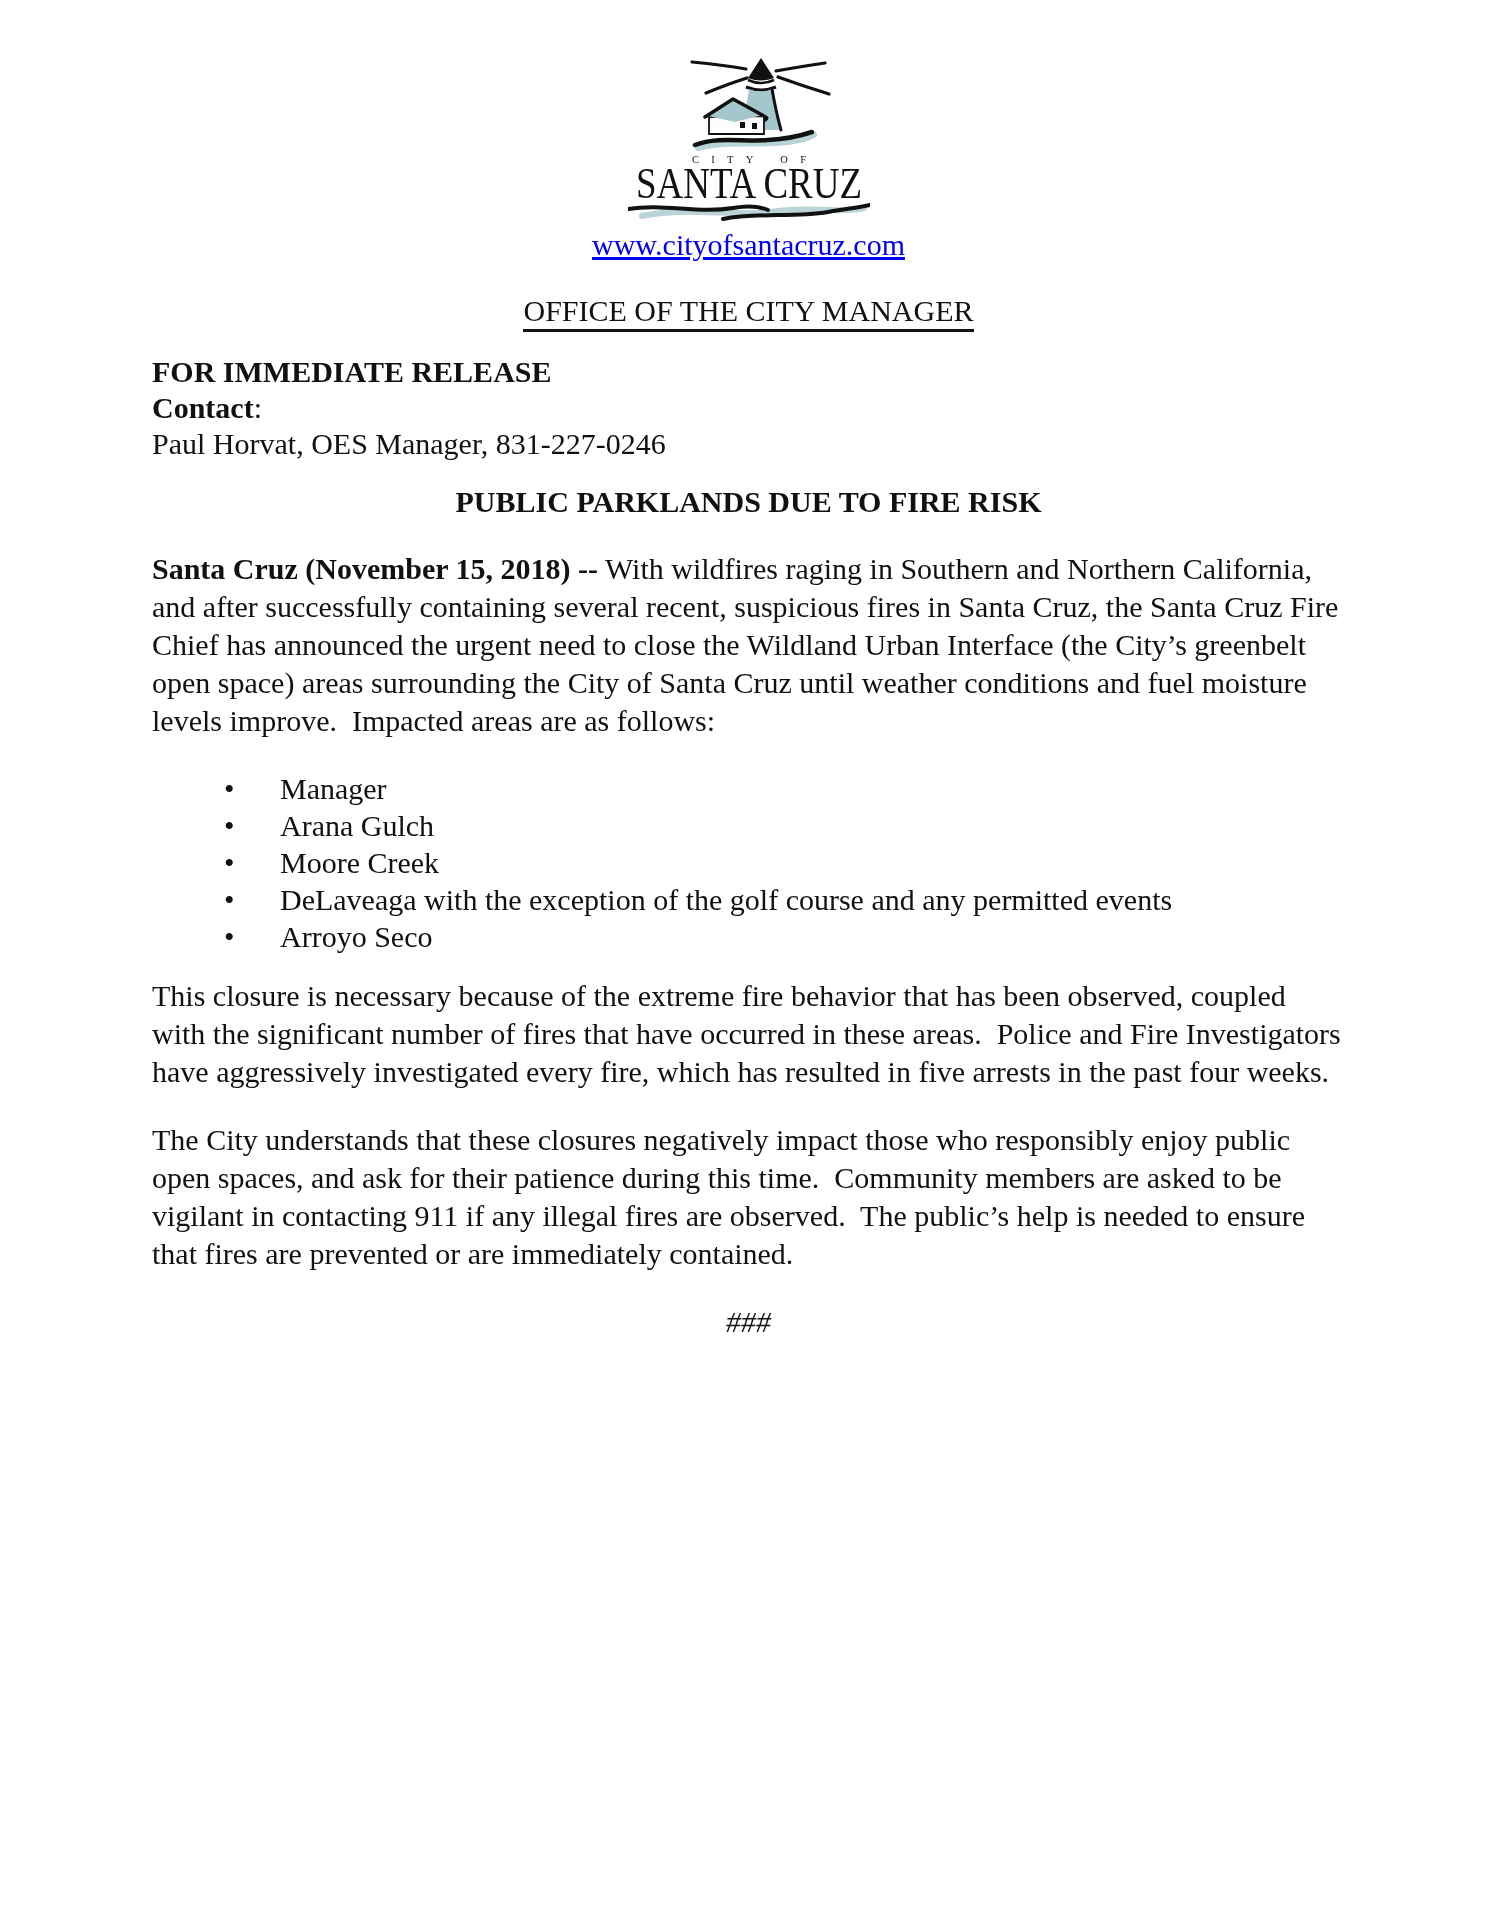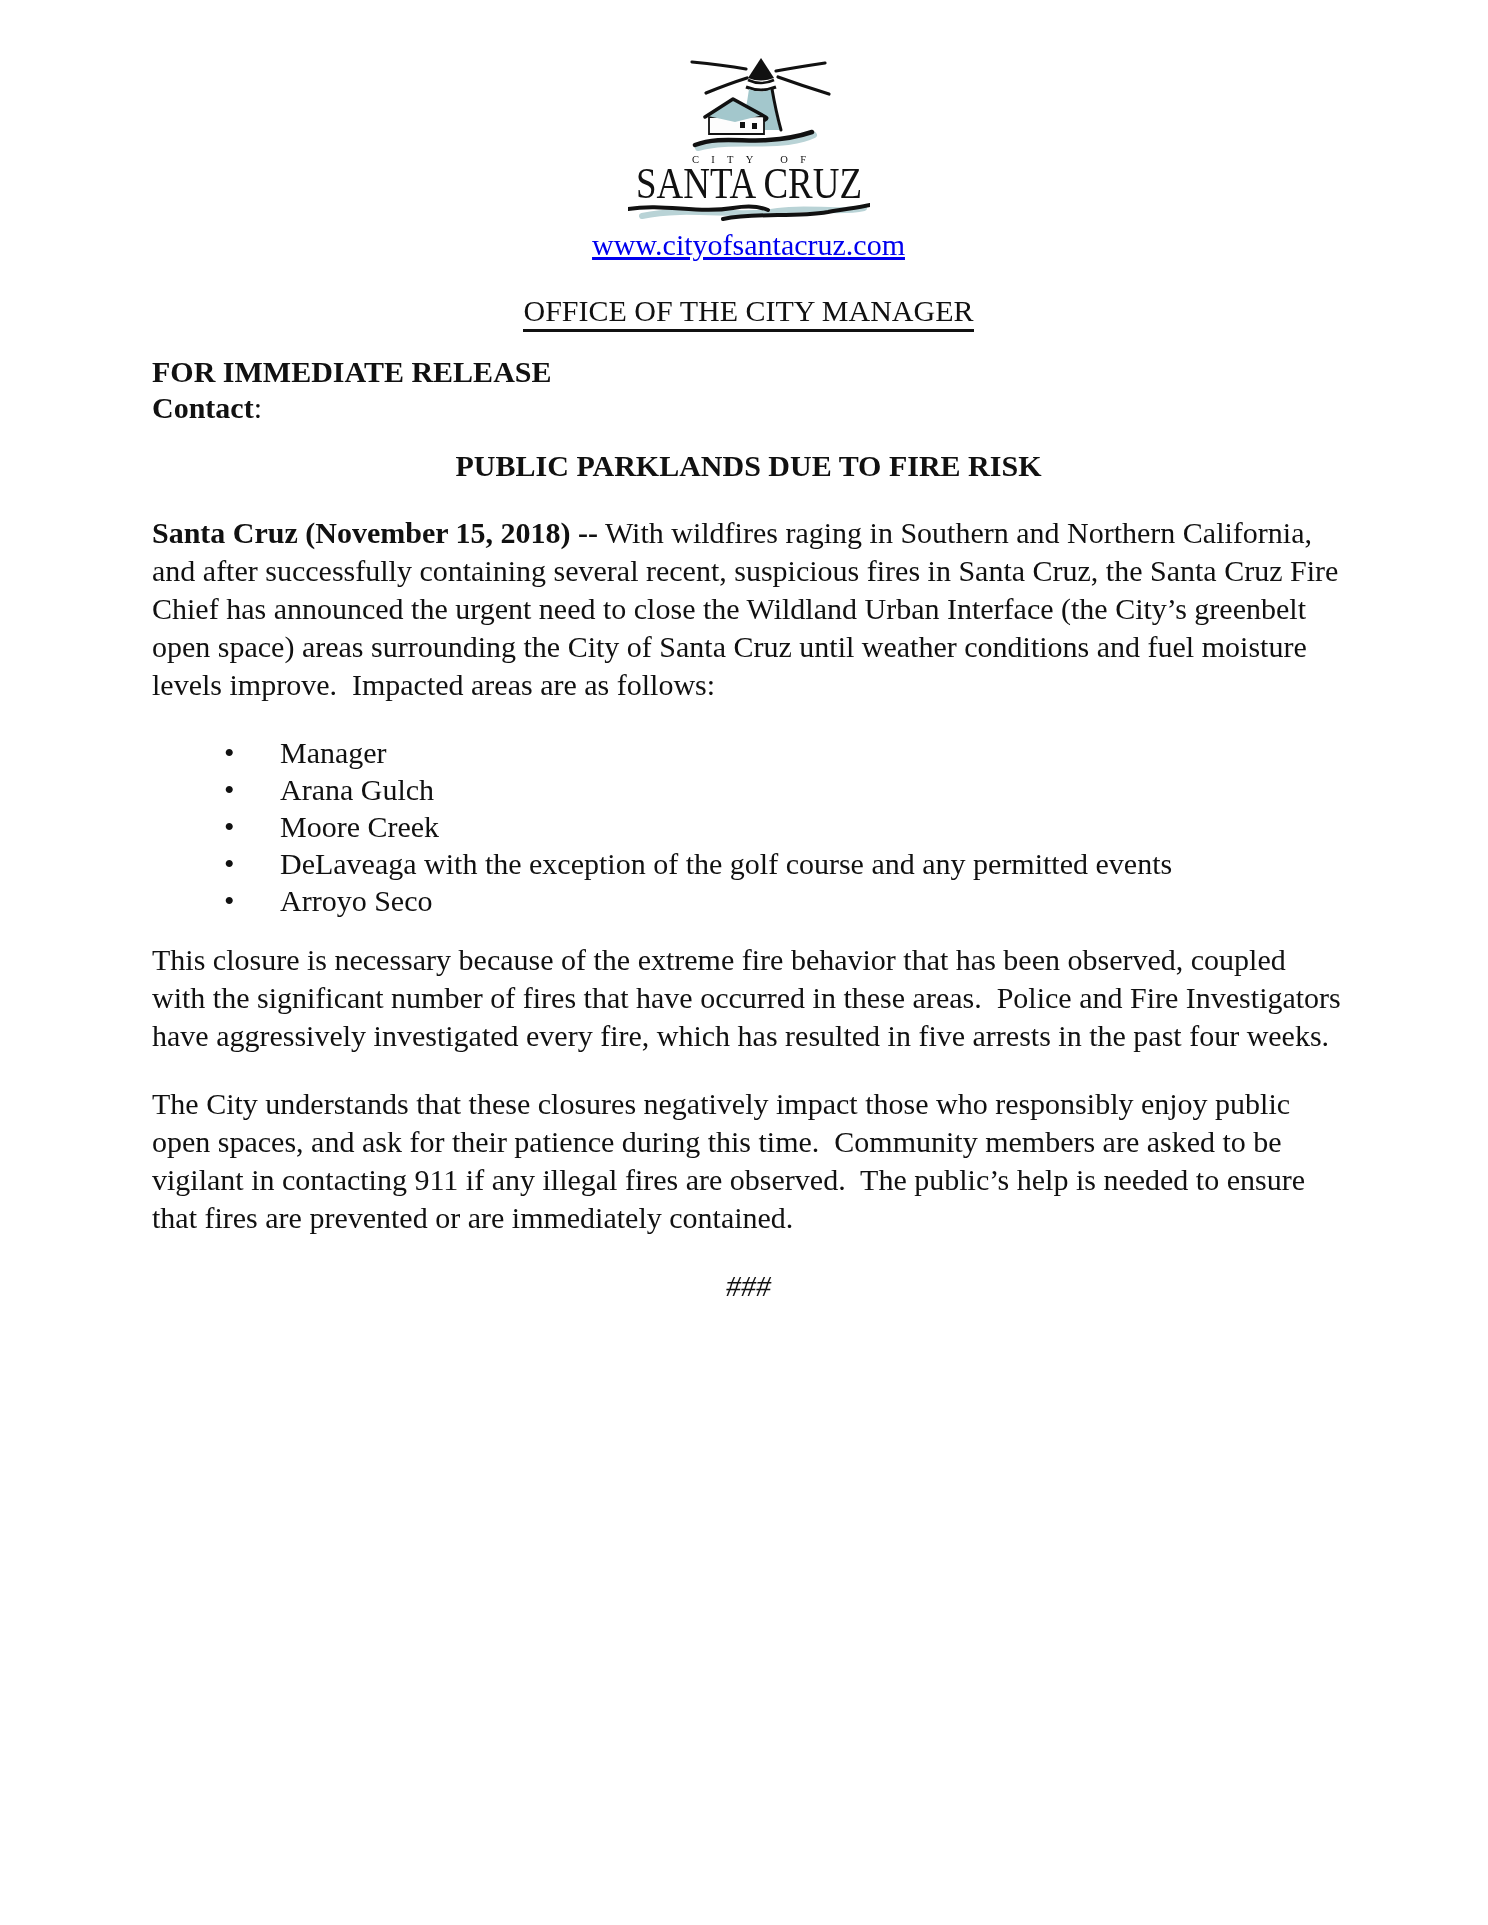--- a/index.html
+++ b/index.html
@@ -72,20 +72,21 @@
     </svg>
   </div>
 
   <div class="website-line"><a class="website-link">www.cityofsantacruz.com</a></div>
 
   <div class="office-heading"><span class="underlined">OFFICE OF THE CITY MANAGER</span></div>
 
   <div class="release-meta">
     <div class="bold">FOR IMMEDIATE RELEASE</div>
     <div><span class="bold">Contact</span><span>:</span></div>
+    <div>Paul Horvat, OES Manager, 831-227-0246</div>
   </div>
 
   <div class="headline">
     <div>PUBLIC PARKLANDS DUE TO FIRE RISK</div>
   </div>
 
   <p class="para"><span class="bold">Santa Cruz (November 15, 2018) --</span><span> With wildfires raging in Southern and Northern California, and after successfully containing several recent, suspicious fires in Santa Cruz, the Santa Cruz Fire Chief has announced the urgent need to close the Wildland Urban Interface (the City’s greenbelt open space) areas surrounding the City of Santa Cruz until weather conditions and fuel moisture levels improve.  Impacted areas are as follows:</span></p>
 
   <ul class="areas">
     <li>Manager</li>

